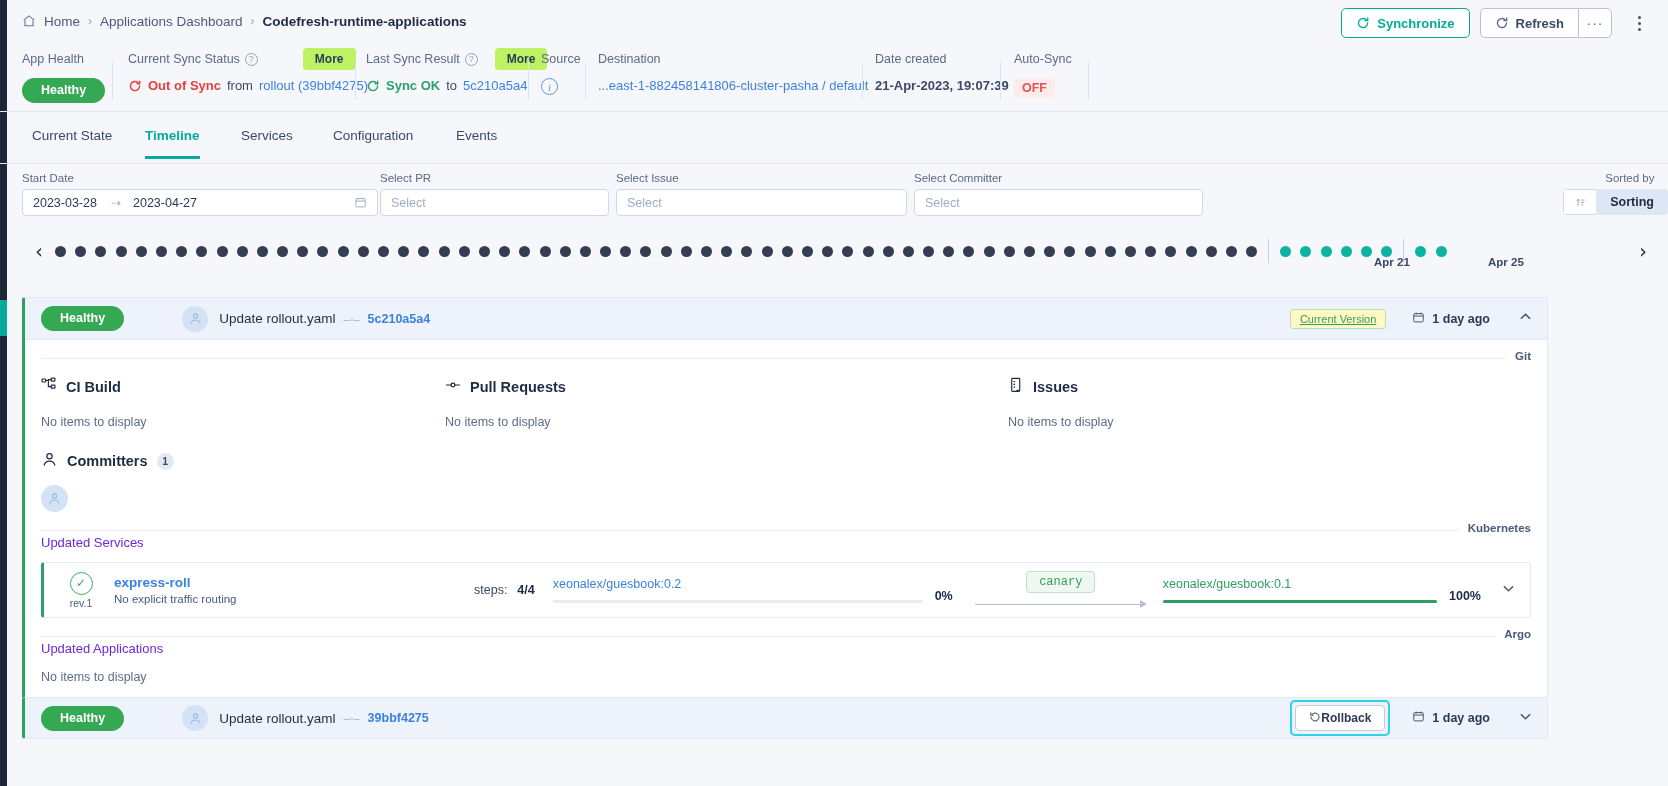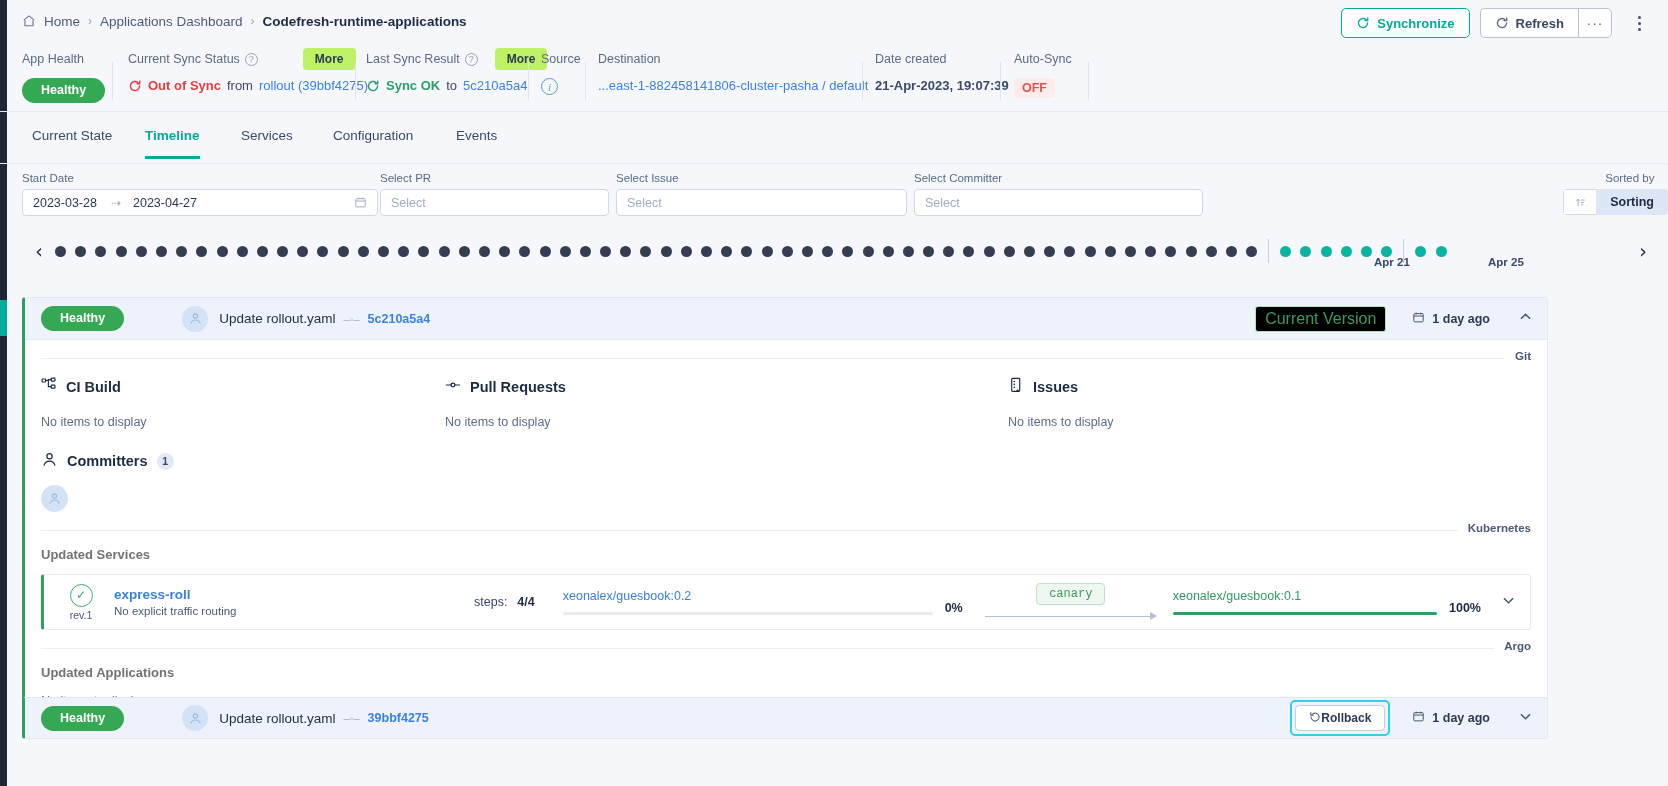--- a/index.html
+++ b/index.html
@@ -162,22 +162,22 @@
     border-radius: 3px;
   }
   .card-head {
     height: 42px; background: #eef2fa; display: flex; align-items: center;
     padding: 0 14px 0 16px; border-bottom: 1px solid #e4eaf4;
   }
   .commit-title { font-size: 13.5px; color: #23304a; }
   .arrowline { color: #9fadc6; font-size: 11px; }
   .sha { color: #3b82e0; font-size: 12.5px; font-weight: 700; cursor: pointer; }
   .cur-ver {
-    border: 1px solid #b6dfc0; background: #000000; color: #3a9a5c;
-    font-size: 16px; padding: 3px 9px; border-radius: 3px;
+    border: 1px solid #b6dfc0; background: #fef9c3; color: #3a9a5c;
+    font-size: 11px; padding: 3px 9px; border-radius: 3px; text-decoration: underline;
   }
   .ago { font-size: 12.5px; color: #2c3a57; font-weight: 600; display: flex; align-items: center; gap: 7px; }
   .chev { color: #4a5a79; font-size: 13px; cursor: pointer; font-family: "DejaVu Sans", sans-serif; }
 
   .card-body { padding: 0 16px 14px 16px; }
   .sec-rule { position: relative; border-top: 1px solid #e8edf6; margin-top: 18px; height: 1px; }
   .sec-tag {
     position: absolute; right: 0; top: -9px; background: #fff; padding-left: 10px;
     font-size: 11.5px; color: #4a5a79; font-weight: 700;
   }
@@ -187,21 +187,21 @@
   .count-badge {
     background: #e3e9f4; color: #3a4965; font-size: 10.5px; border-radius: 9px;
     min-width: 17px; height: 17px; display: inline-flex; align-items: center;
     justify-content: center; padding: 0 5px;
   }
   .avatar-md {
     width: 27px; height: 27px; border-radius: 50%; background: #d3e3f5;
     display: inline-flex; align-items: center; justify-content: center;
     color: #9bbbdd; margin-top: 14px;
   }
-  .blk-title { font-size: 13px; color: #737373; font-weight: 700; margin-top: 16px; }
+  .blk-title { font-size: 13px; color: #6d28d9; font-weight: 400; margin-top: 4px; }
 
   .svc-row {
     margin-top: 12px; border: 1px solid #e4eaf4; border-left: 3px solid #2e9e63;
     border-radius: 3px; background: #fff; height: 56px; display: flex; align-items: center;
     padding: 0 14px 0 14px;
   }
   .svc-check {
     width: 23px; height: 23px; border-radius: 50%; border: 1.6px solid #3fae6a;
     color: #3fae6a; display: flex; align-items: center; justify-content: center; font-size: 12px;
   }
@@ -623,21 +623,21 @@
           <div class="rev">rev.1</div>
         </div>
         <div style="width:360px;margin-left:10px;">
           <div class="svc-name">express-roll</div>
           <div class="svc-sub">No explicit traffic routing</div>
         </div>
         <div style="display:flex;align-items:center;gap:10px;">
           <span class="steps-lbl">steps:</span>
           <span class="steps-val">4/4</span>
         </div>
-        <div style="width:400px;margin-left:28px;">
+        <div style="width:400px;margin-left:18px;">
           <div style="display:flex;align-items:flex-end;">
             <div style="flex:1;">
               <div class="img-tag">xeonalex/guesbook:0.2</div>
               <div class="bar-track" style="margin-top:9px;">
                 <div class="bar-fill" id="bar-new" style="width: 0%;"></div>
               </div>
             </div>
             <span class="pct" style="margin-left:12px;">0%</span>
           </div>
         </div>

